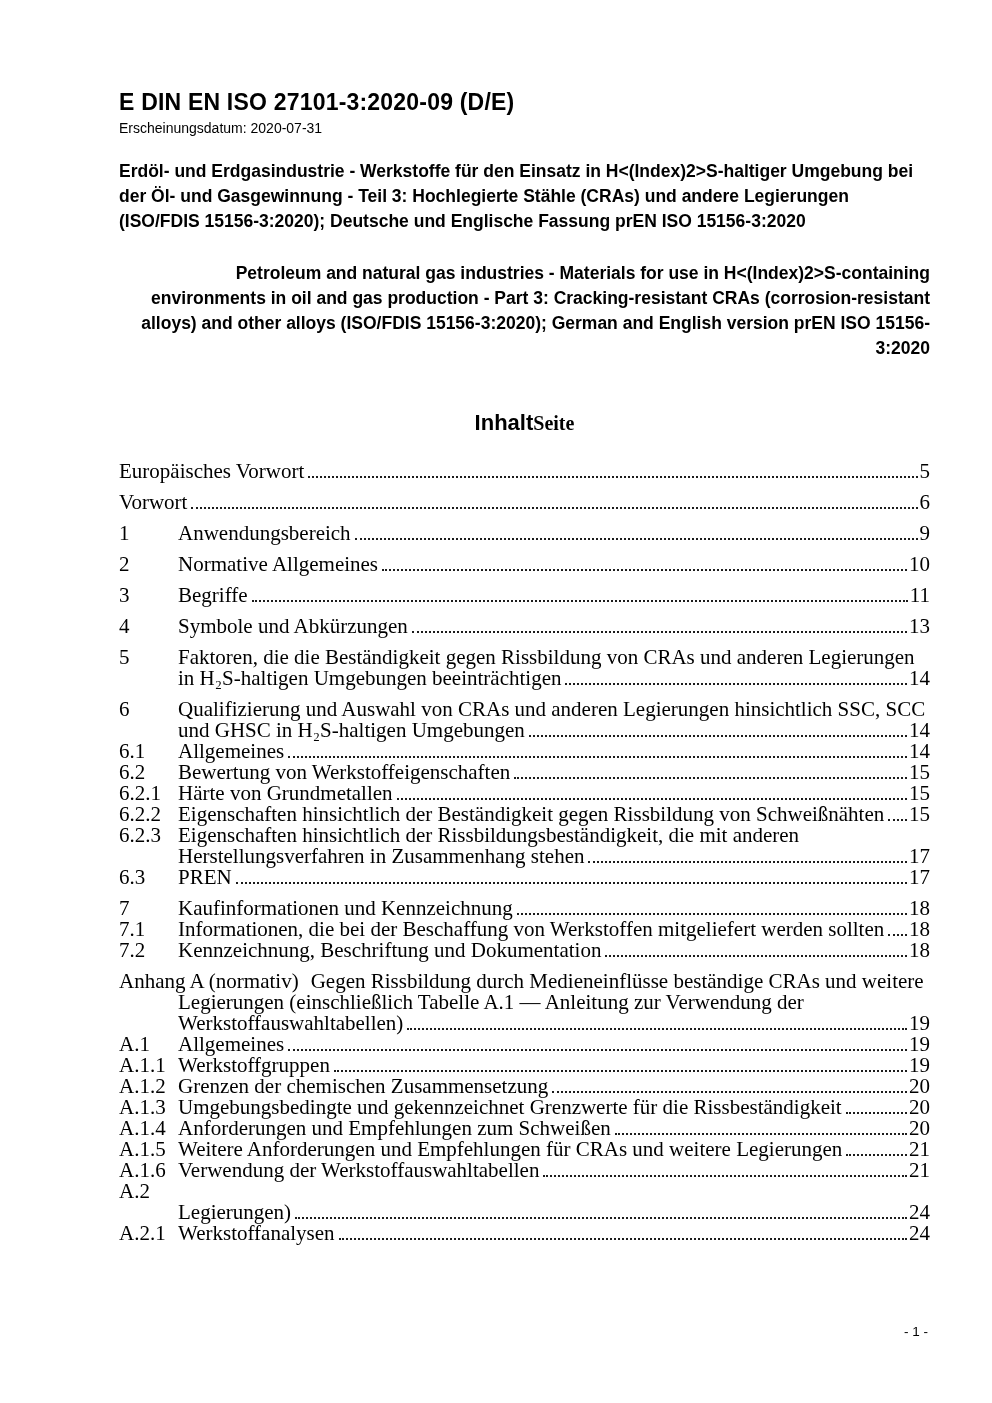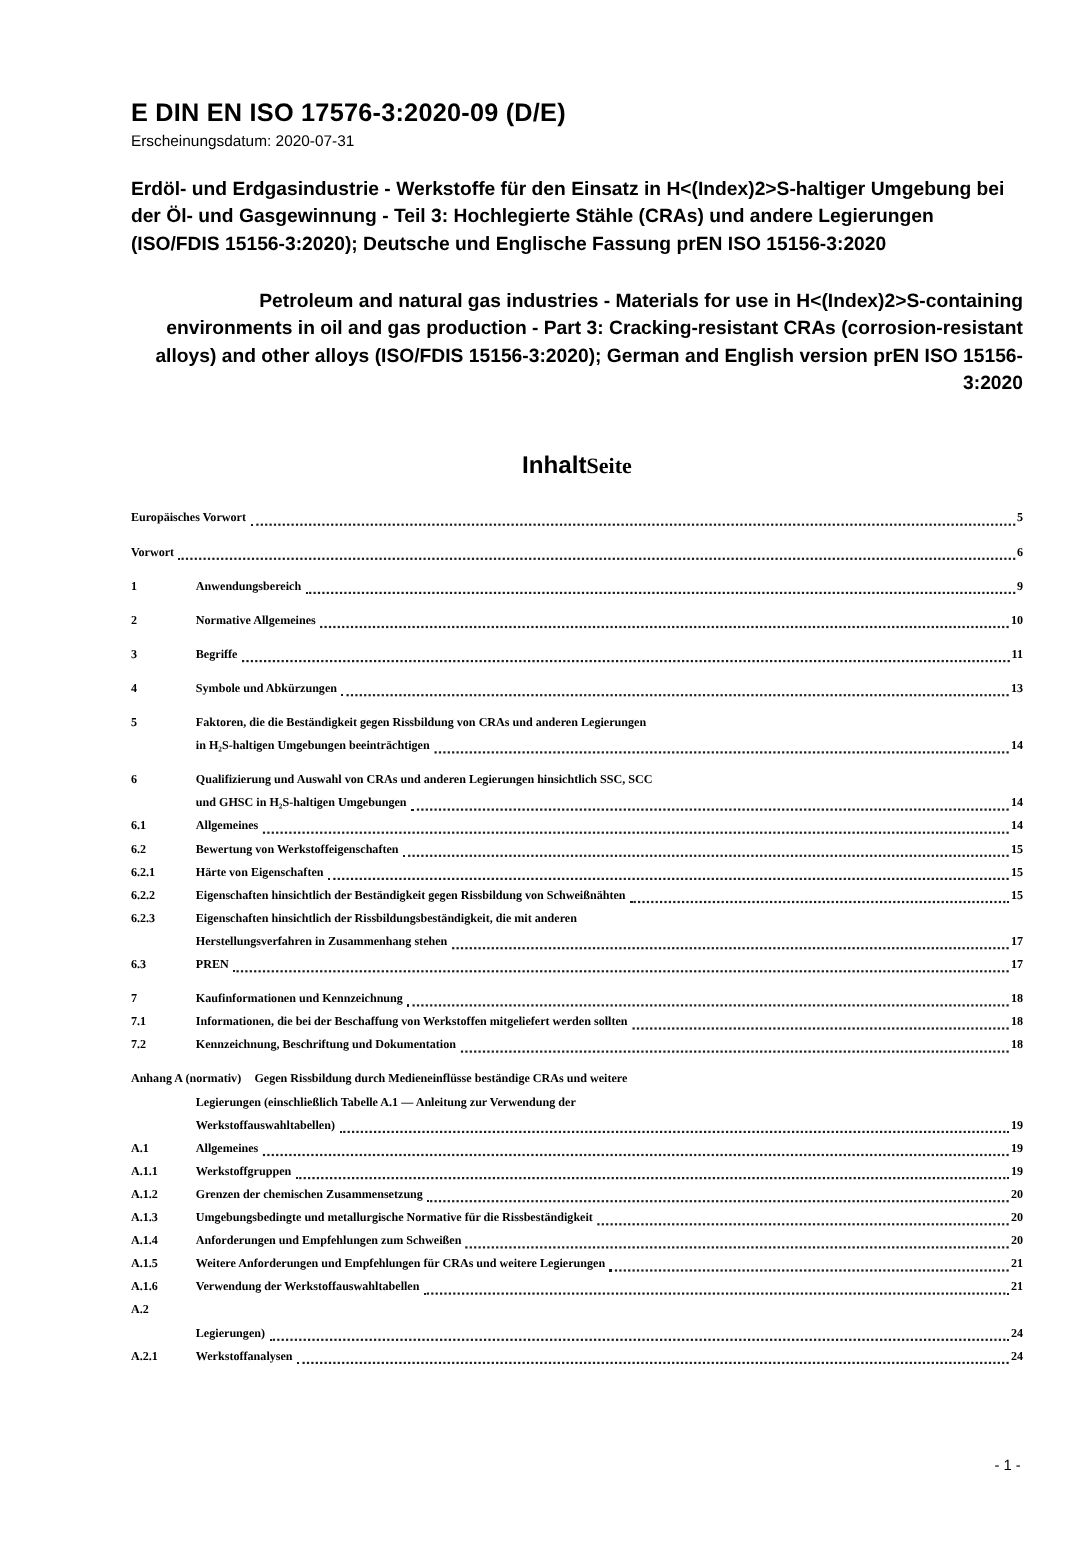--- a/index.html
+++ b/index.html
@@ -47,22 +47,22 @@
     font-weight: bold;
     font-size: 22px;
   }
   .toc-seite {
     font-weight: bold;
     font-size: 20px;
   }
 
   .toc-list {
     margin-top: 25px;
-    font-weight: bold;
-    font-size: 11px;
+    font-weight: normal;
+    font-size: 21px;
     line-height: 21px;
   }
   .toc-entry.spaced { margin-top: 10px; }
   .toc-row { display: flex; align-items: flex-end; }
   .toc-num { flex: 0 0 59px; white-space: nowrap; }
   .toc-num.wide { flex: 0 0 auto; padding-right: 12px; }
   .toc-indent { flex: 0 0 59px; }
   .toc-text { white-space: nowrap; }
   .toc-leader {
     flex: 1 1 10px;
@@ -80,21 +80,21 @@
     font-family: "Liberation Sans", sans-serif;
     font-size: 13.5px;
   }
 </style>
 </head>
 <body>
 
 <div class="page">
   <div class="content">
 
-    <div class="doc-number">E DIN EN ISO 17576-3:2020-09 (D/E)</div>
+    <div class="doc-number">E DIN EN ISO 27101-3:2020-09 (D/E)</div>
 
     <div class="pub-date">Erscheinungsdatum: 2020-07-31</div>
 
     <div class="title-block title-de">Erdöl- und Erdgasindustrie - Werkstoffe für den Einsatz in H&lt;(Index)2&gt;S-haltiger Umgebung bei der Öl- und Gasgewinnung - Teil 3: Hochlegierte Stähle (CRAs) und andere Legierungen (ISO/FDIS 15156-3:2020); Deutsche und Englische Fassung prEN ISO 15156-3:2020</div>
 
     <div class="title-block title-en">Petroleum and natural gas industries - Materials for use in H&lt;(Index)2&gt;S-containing environments in oil and gas production - Part 3: Cracking-resistant CRAs (corrosion-resistant alloys) and other alloys (ISO/FDIS 15156-3:2020); German and English version prEN ISO 15156-3:2020</div>
 
     <div class="toc-header">
       <div class="toc-heading">Inhalt</div>
       <div class="toc-seite">Seite</div>
@@ -183,21 +183,21 @@
           <div class="toc-row">
             <span class="toc-num">6.2</span>
             <span class="toc-text">Bewertung von Werkstoffeigenschaften</span>
             <span class="toc-leader"></span>
             <span class="toc-page">15</span>
           </div>
         </div>
         <div class="toc-entry">
           <div class="toc-row">
             <span class="toc-num">6.2.1</span>
-            <span class="toc-text">Härte von Eigenschaften</span>
+            <span class="toc-text">Härte von Grundmetallen</span>
             <span class="toc-leader"></span>
             <span class="toc-page">15</span>
           </div>
         </div>
         <div class="toc-entry">
           <div class="toc-row">
             <span class="toc-num">6.2.2</span>
             <span class="toc-text">Eigenschaften hinsichtlich der Beständigkeit gegen Rissbildung von Schweißnähten</span>
             <span class="toc-leader"></span>
             <span class="toc-page">15</span>
@@ -283,21 +283,21 @@
           <div class="toc-row">
             <span class="toc-num">A.1.2</span>
             <span class="toc-text">Grenzen der chemischen Zusammensetzung</span>
             <span class="toc-leader"></span>
             <span class="toc-page">20</span>
           </div>
         </div>
         <div class="toc-entry">
           <div class="toc-row">
             <span class="toc-num">A.1.3</span>
-            <span class="toc-text">Umgebungsbedingte und metallurgische Normative für die Rissbeständigkeit</span>
+            <span class="toc-text">Umgebungsbedingte und gekennzeichnet Grenzwerte für die Rissbeständigkeit</span>
             <span class="toc-leader"></span>
             <span class="toc-page">20</span>
           </div>
         </div>
         <div class="toc-entry">
           <div class="toc-row">
             <span class="toc-num">A.1.4</span>
             <span class="toc-text">Anforderungen und Empfehlungen zum Schweißen</span>
             <span class="toc-leader"></span>
             <span class="toc-page">20</span>

